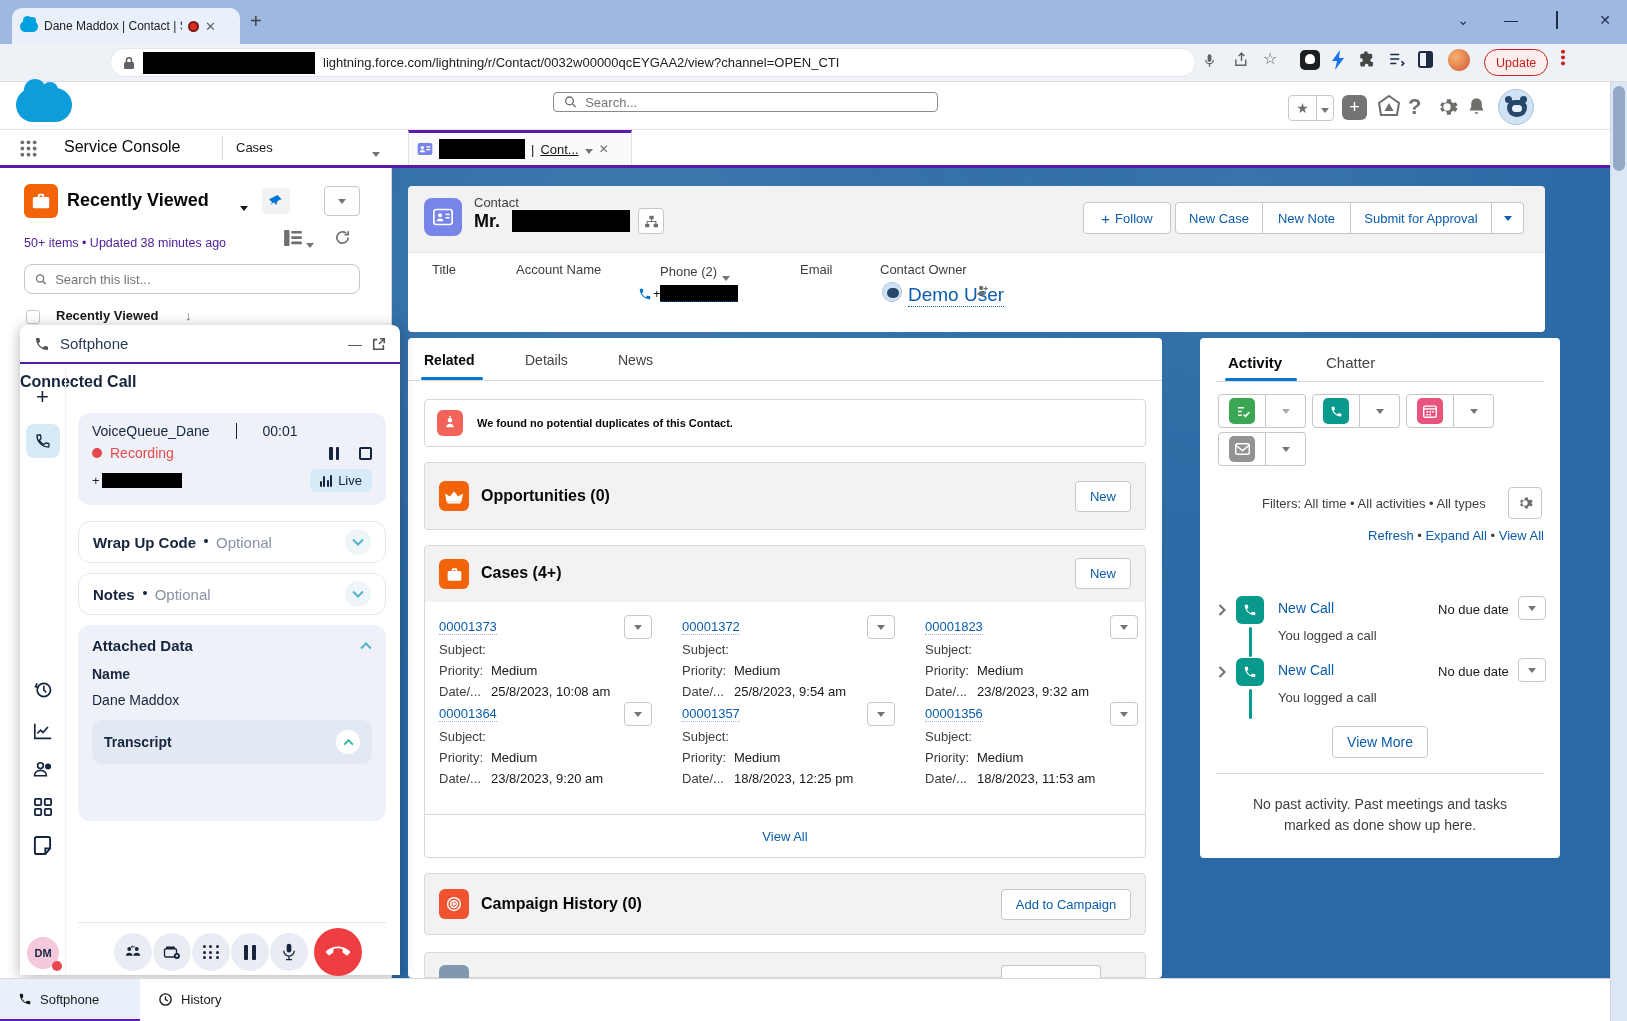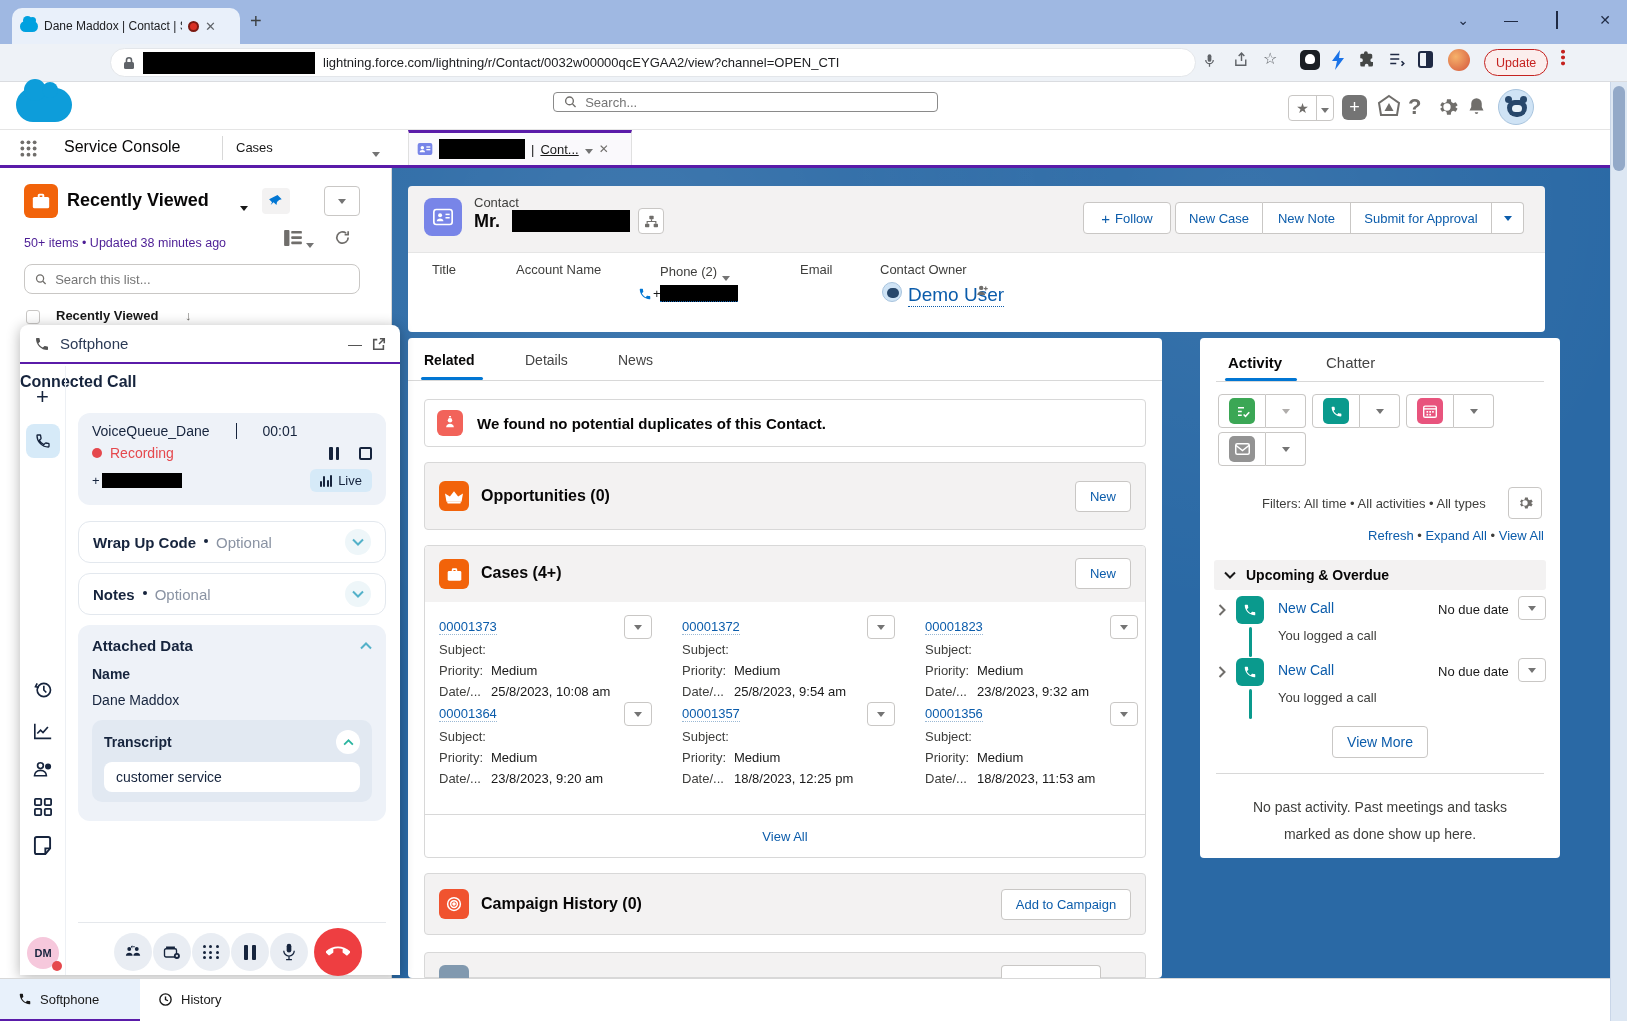--- a/index.html
+++ b/index.html
@@ -355,21 +355,21 @@
 <span class="abs" style="left:408px;top:380px;width:754px;height:1px;background:#d8d8d8"></span>
 
 <div class="abs" style="left:424px;top:399px;width:722px;height:48px;border:1px solid #d8d8d8;border-radius:4px;display:flex;align-items:center;padding:0 12px;gap:14px">
   <span class="objicon" style="width:26px;height:26px;background:#f2635a;border-radius:6px">
     <svg width="14" height="14" viewBox="0 0 20 20" fill="#fff">
         <circle cx="10" cy="6" r="3.2"></circle>
         <path d="M4.5 16c0-3 2.5-4.8 5.5-4.8s5.5 1.8 5.5 4.8z"></path>
         <path d="M10 0v3M8.5 1.5L10 0l1.5 1.5" stroke="#fff" stroke-width="1.2"></path>
       </svg>
   </span>
-  <span style="font-size:15px;font-weight:bold;color:#080707">We found no potential duplicates of this Contact.</span>
+  <span style="font-size:11px;font-weight:bold;color:#080707">We found no potential duplicates of this Contact.</span>
 </div>
 
 <div class="abs graycard" style="left:424px;top:462px;width:722px;height:68px;border:1px solid #d8d8d8;border-radius:4px">
   <span class="objicon abs" style="left:14px;top:18px;width:30px;height:30px;background:#f2630a;border-radius:6px">
     <svg width="18" height="15" viewBox="0 0 24 20" fill="#fff">
         <path d="M2 16h20l2-11-6.5 4L12 2 6.5 9 0 5z" transform="translate(0,1)"></path>
         <rect x="3" y="17" width="18" height="2.4" rx="1"></rect>
       </svg>
   </span>
   <span class="abs secttitle" style="left:56px;top:24px">Opportunities (0)</span>
@@ -571,28 +571,20 @@
       </svg>
   </span>
   <div class="abs" style="left:0;top:190px;width:344px;text-align:right;font-size:13px">
     <span class="link">Refresh</span>
     <span class="lbl">•</span>
     <span class="link">Expand All</span>
     <span class="lbl">•</span>
     <span class="link">View All</span>
   </div>
 
-  <div class="abs graycard flex" style="left:14px;top:222px;width:332px;height:30px;border-radius:3px;padding:0 10px;gap:10px">
-    <span>
-        <svg width="12" height="8" viewBox="0 0 12 8" fill="none" stroke="#181818" stroke-width="2">
-          <path d="M1 1.5l5 5 5-5"></path>
-        </svg>
-      </span>
-    <span style="font-weight:bold;font-size:14px;color:#080707">Upcoming &amp; Overdue</span>
-  </div>
 
   <span class="abs" style="left:18px;top:266px">
       <svg width="8" height="12" viewBox="0 0 8 12" fill="none" stroke="#706e6b" stroke-width="2">
         <path d="M1.5 1l5 5-5 5"></path>
       </svg>
     </span>
   <span class="objicon abs" style="left:36px;top:258px;width:28px;height:28px;background:#0a9a8d;border-radius:6px">
     <svg width="14" height="14" viewBox="0 0 24 24" fill="#fff">
         <path d="M6.6 10.8c1.5 3 3.6 5.1 6.6 6.6l2.2-2.2c.3-.3.7-.4 1-.2 1.1.4 2.3.6 3.6.6.6 0 1 .4 1 1V20c0 .6-.4 1-1 1C10.8 21 3 13.2 3 4c0-.6.4-1 1-1h3.5c.6 0 1 .4 1 1 0 1.2.2 2.4.6 3.6.1.3 0 .7-.2 1z"></path>
       </svg>
@@ -618,21 +610,21 @@
   <span class="abs link" style="left:78px;top:324px;font-size:14px">New Call</span>
   <span class="abs" style="left:238px;top:326px;font-size:13px">No due date</span>
   <span class="dropbtn abs" style="left:318px;top:320px">
       <span class="chev"></span>
     </span>
   <span class="abs lbl" style="left:78px;top:352px">You logged a call</span>
   <span class="abs" style="left:49px;top:351px;width:3px;height:30px;background:#0a9a8d;border-radius:2px"></span>
 
   <div class="sfbtn abs" style="left:132px;top:388px;width:96px;height:32px;font-size:14px">View More</div>
   <span class="abs" style="left:16px;top:435px;width:328px;height:1px;background:#d8d8d8"></span>
-  <div class="abs lbl" style="left:30px;top:456px;width:300px;text-align:center;font-size:14px;line-height:27px">No past activity. Past meetings and tasks marked as done show up here.</div>
+  <div class="abs lbl" style="left:30px;top:456px;width:300px;text-align:center;font-size:14px;line-height:21px">No past activity. Past meetings and tasks marked as done show up here.</div>
 </div>
 
 <div class="softpanel">
   <div class="sp-header">
     <span>
         <svg width="16" height="16" viewBox="0 0 24 24" fill="#555">
           <path d="M6.6 10.8c1.5 3 3.6 5.1 6.6 6.6l2.2-2.2c.3-.3.7-.4 1-.2 1.1.4 2.3.6 3.6.6.6 0 1 .4 1 1V20c0 .6-.4 1-1 1C10.8 21 3 13.2 3 4c0-.6.4-1 1-1h3.5c.6 0 1 .4 1 1 0 1.2.2 2.4.6 3.6.1.3 0 .7-.2 1z"></path>
         </svg>
       </span>
     <span style="font-size:15px;color:#2b3a55">Softphone</span>
@@ -756,21 +748,20 @@
     <div style="font-size:14px;margin-top:10px;color:#16243d">Dane Maddox</div>
     <div style="margin-top:12px;background:#e2e9f2;border-radius:10px;padding:10px 12px">
       <div class="flex">
         <span class="spbold" style="font-size:14px">Transcript</span>
         <span style="margin-left:auto;width:24px;height:24px;border-radius:50%;background:#fff;display:flex;align-items:center;justify-content:center">
             <svg width="11" height="7" viewBox="0 0 12 8" fill="none" stroke="#2bb5a0" stroke-width="2">
               <path d="M1 6.5l5-5 5 5"></path>
             </svg>
           </span>
       </div>
-      <div style="margin-top:8px;background:#fff;border-radius:8px;padding:7px 12px;font-size:14px;color:#16243d">customer service</div>
     </div>
   </div>
 
   <div style="position:absolute;left:58px;top:597px;width:308px;height:1px;background:#e5e8ec"></div>
   <div class="ctrl" style="left:94px;top:608px;width:38px;height:38px">
       <svg width="18" height="14" viewBox="0 0 24 18" fill="#16243d">
         <circle cx="7" cy="5" r="2.6"></circle>
         <path d="M2.5 14c0-2.5 2-4 4.5-4s4.5 1.5 4.5 4z"></path>
         <circle cx="17" cy="5" r="2.6"></circle>
         <path d="M12.5 14c0-2.5 2-4 4.5-4s4.5 1.5 4.5 4z"></path>

